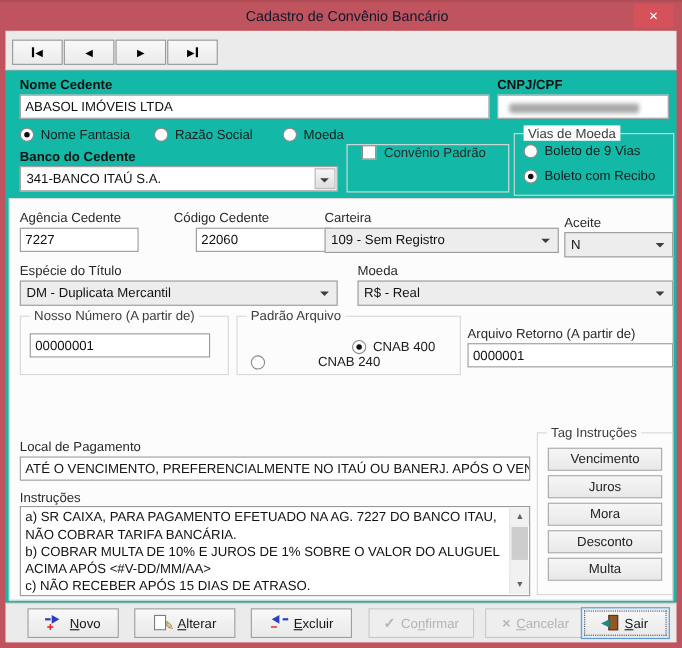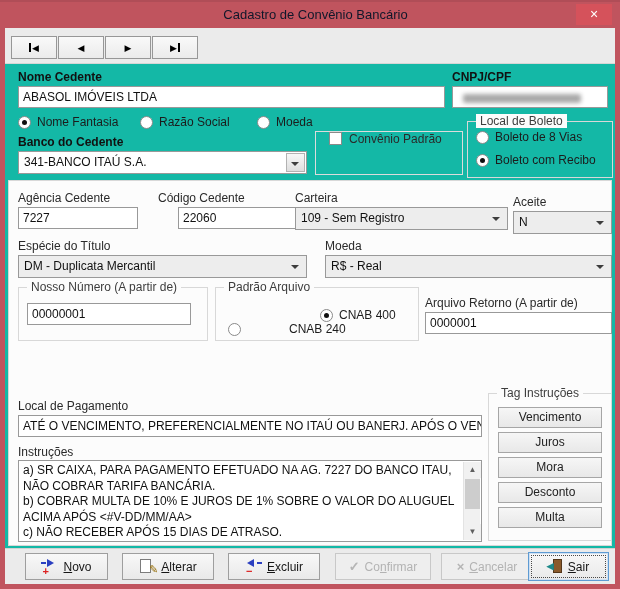--- a/index.html
+++ b/index.html
@@ -134,35 +134,35 @@
           <span class="chev"></span>
         </span>
     </div>
 
     <div class="cbox" style="left:310px;top:67px;width:148px;height:44px;">
       <span class="checkbox"></span>
       <span class="lbl" style="position:static;">Convênio Padrão</span>
     </div>
 
     <div class="groupbox" style="left:462px;top:57px;width:146px;height:57px;">
-      <span class="legend">Local de Boleto</span>
+      <span class="legend">Vias de Moeda</span>
       <div class="radio-row" style="left:8px;top:8px;">
         <span class="radio"></span>
-        <span>Boleto de 8 Vias</span>
+        <span>Boleto de 9 Vias</span>
       </div>
       <div class="radio-row" style="left:8px;top:31px;">
         <span class="radio checked"></span>
         <span>Boleto com Recibo</span>
       </div>
     </div>
 
     <div class="panel" style="left:3px;top:116px;width:604px;height:366px;"></div>
 
     <div class="lbl" style="left:13px;top:127px;">Agência Cedente</div>
-    <div class="textbox" style="left:13px;top:143px;width:120px;">7227</div>
+    <div class="textbox" style="left:13px;top:143px;width:108px;">7227</div>
 
     <div class="lbl" style="left:153px;top:127px;">Código Cedente</div>
     <div class="textbox" style="left:153px;top:143px;width:123px;margin-left:20px;">22060</div>
 
     <div class="lbl" style="left:290px;top:127px;">Carteira</div>
     <div class="combo" style="left:290px;top:143px;width:213px;">
       <span>109 - Sem Registro</span>
       <span class="chev"></span>
     </div>
 

